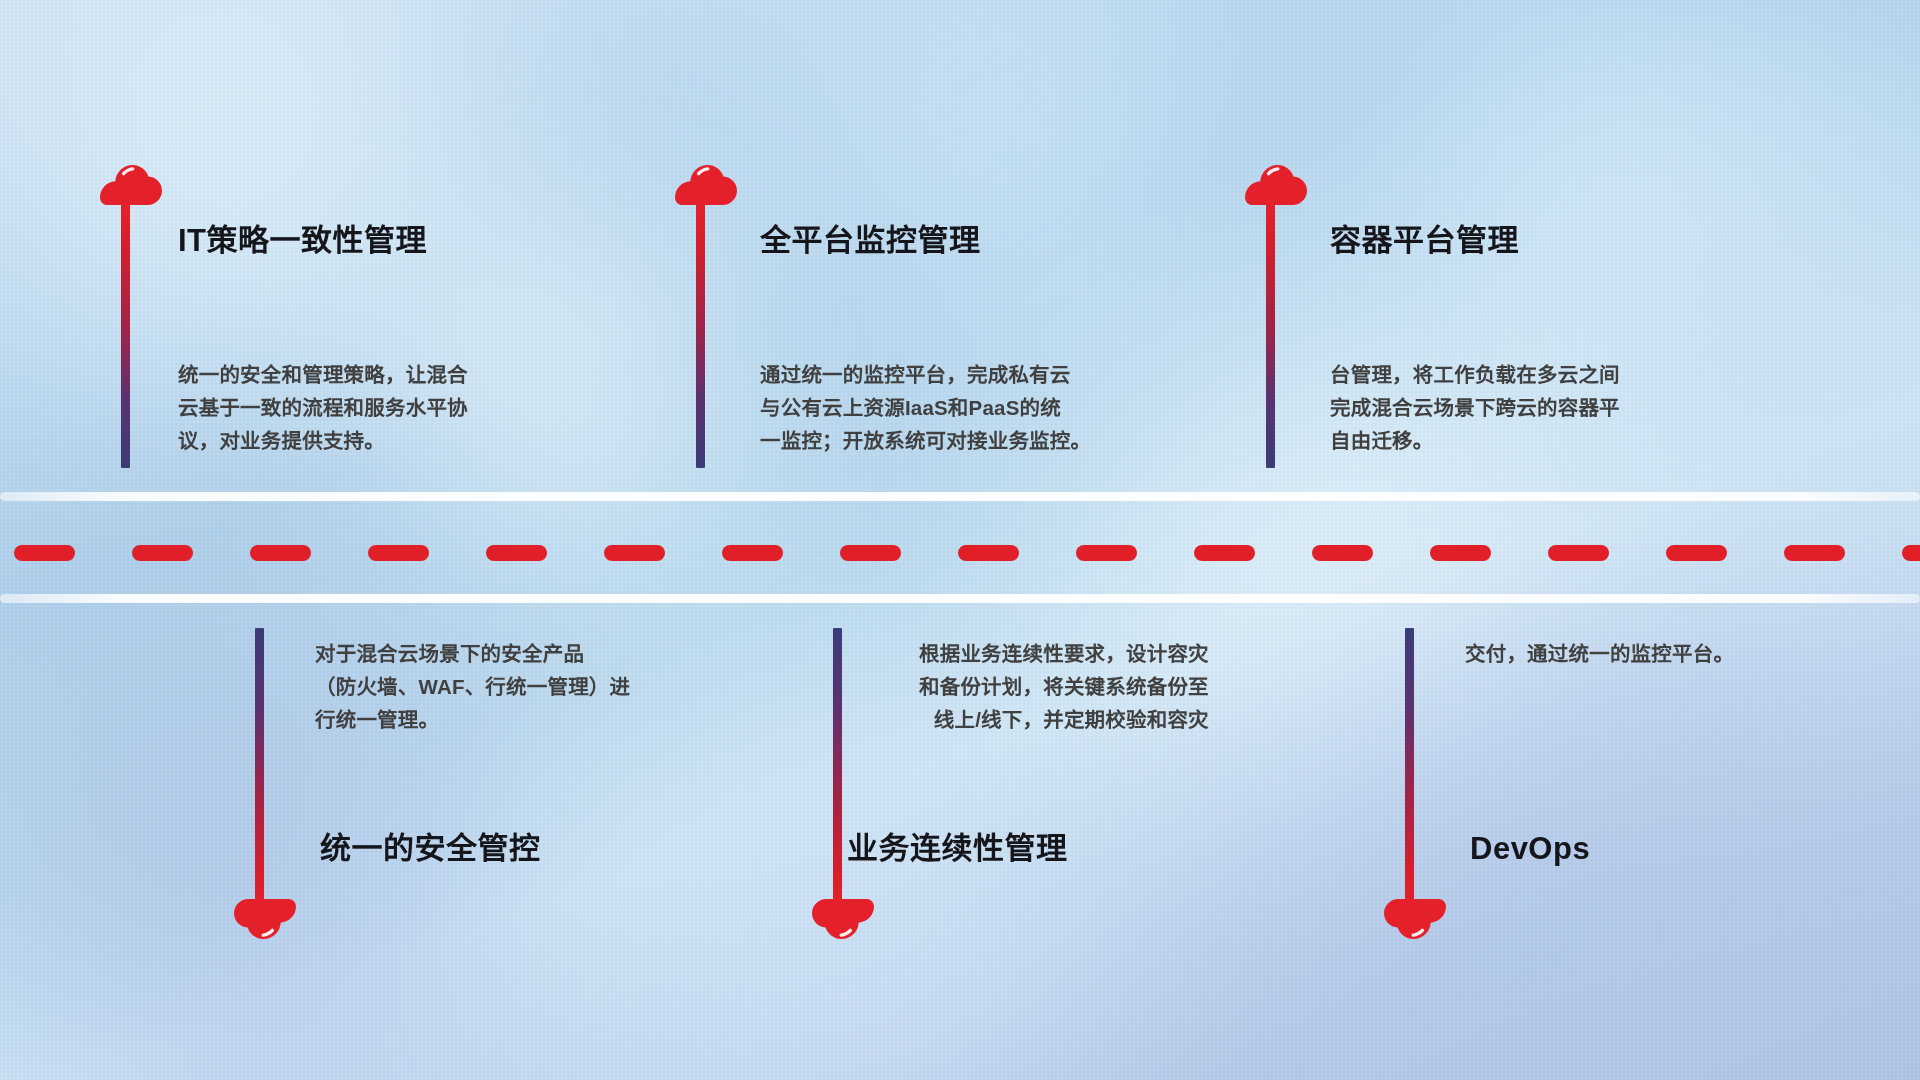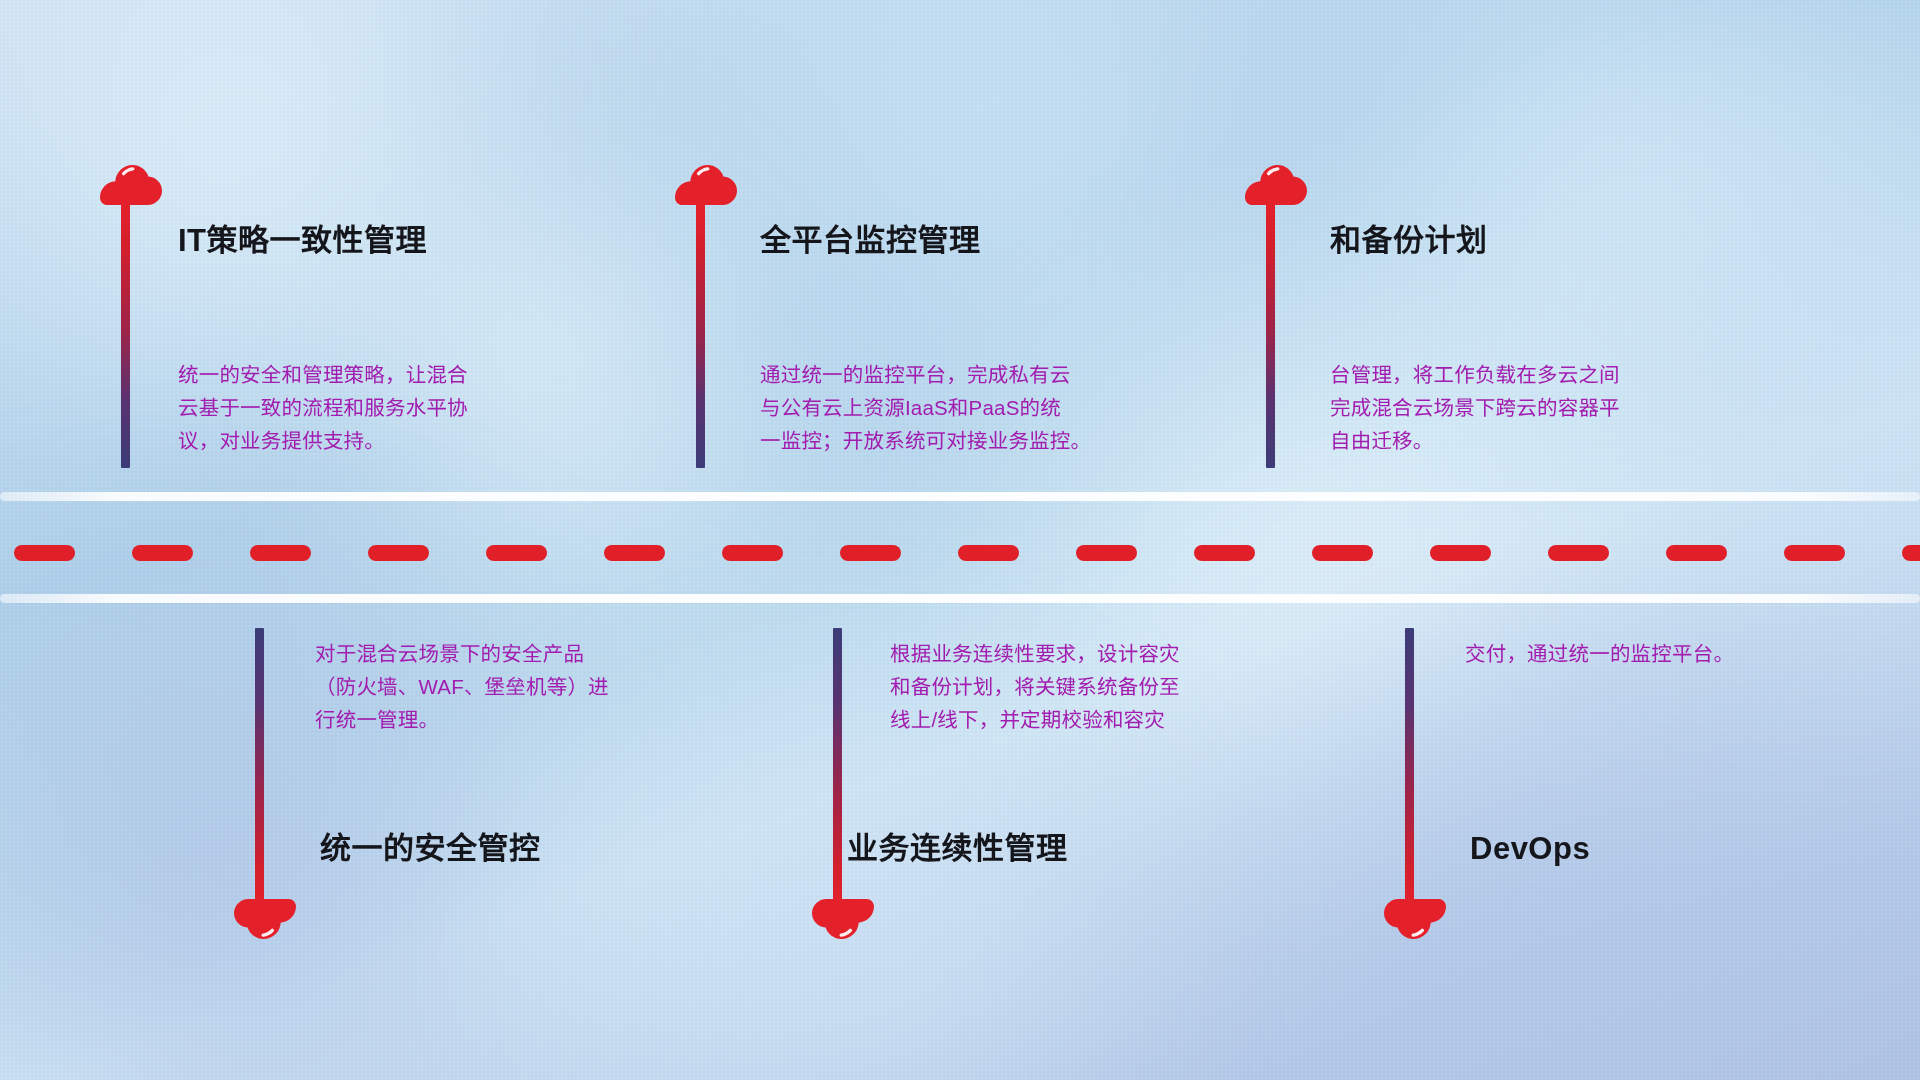--- a/index.html
+++ b/index.html
@@ -60,22 +60,22 @@
   .stem{position:absolute;width:9px;border-radius:1px;}
   .stem-top{background:linear-gradient(180deg,#e4212b 0%,#d41f2c 16%,#9d2449 48%,#5a3270 74%,#3b3c78 100%);}
   .stem-bottom{background:linear-gradient(180deg,#3b3c78 0%,#5a3270 28%,#9d2449 58%,#d41f2c 86%,#e4212b 100%);}
 
   .cloud{position:absolute;width:62px;height:46px;}
   .cloud svg{display:block;width:62px;height:46px;}
   .cloud-down{transform:rotate(180deg);}
 
   .title{position:absolute;color:#15161c;font-size:31px;font-weight:700;
     letter-spacing:.5px;white-space:nowrap;line-height:1;}
-  .para{position:absolute;color:#a21caf;font-size:20.5px;line-height:33px;
-    font-weight:400;letter-spacing:.2px;}
+  .para{position:absolute;color:#404040;font-size:20.5px;line-height:33px;
+    font-weight:700;letter-spacing:.2px;}
   .para div{white-space:nowrap;}
 </style>
 </head>
 <body>
 
 <div id="stage">
 
   <div class="bg-base"></div>
   <div class="bg-glow g1"></div>
   <div class="bg-glow g2"></div>
@@ -143,47 +143,47 @@
   </div>
 
   <div class="col">
     <div class="cloud" style="left:1245px;top:160px;">
       <svg viewBox="0 0 62 46" xmlns="http://www.w3.org/2000/svg">
         <path d="M14.5 45h33c8 0 14.5-6.4 14.5-14.3 0-7.6-6-13.8-13.6-14.2C46.3 9.9 40 5 32.6 5 23.4 5 15.8 12.2 15.3 21.3 6.8 21.9 0 28.9 0 37.4 0 41.6 3.3 45 7.4 45z" fill="#e4212b"></path>
         <path d="M23.6 13.6c2.4-2.6 5.6-4.3 9.2-4.7" fill="none" stroke="#ffffff" stroke-width="3.4" stroke-linecap="round" opacity=".92"></path>
       </svg>
     </div>
     <div class="stem stem-top" style="left:1266px;top:204px;height:264px;"></div>
-    <div class="title" style="left:1330px;top:225px;">和备份计划</div>
+    <div class="title" style="left:1330px;top:225px;">容器平台管理</div>
     <div class="para" style="left:1330px;top:358px;">
       <div>台管理，将工作负载在多云之间</div>
       <div>完成混合云场景下跨云的容器平</div>
       <div>自由迁移。</div>
     </div>
   </div>
 
   <div class="col">
     <div class="stem stem-bottom" style="left:255px;top:628px;height:280px;"></div>
     <div class="para" style="left:315px;top:637px;">
       <div>对于混合云场景下的安全产品</div>
-      <div>（防火墙、WAF、堡垒机等）进</div>
+      <div>（防火墙、WAF、行统一管理）进</div>
       <div>行统一管理。</div>
     </div>
     <div class="title" style="left:320px;top:833px;">统一的安全管控</div>
     <div class="cloud cloud-down" style="left:234px;top:898px;">
       <svg viewBox="0 0 62 46" xmlns="http://www.w3.org/2000/svg">
         <path d="M14.5 45h33c8 0 14.5-6.4 14.5-14.3 0-7.6-6-13.8-13.6-14.2C46.3 9.9 40 5 32.6 5 23.4 5 15.8 12.2 15.3 21.3 6.8 21.9 0 28.9 0 37.4 0 41.6 3.3 45 7.4 45z" fill="#e4212b"></path>
         <path d="M23.6 13.6c2.4-2.6 5.6-4.3 9.2-4.7" fill="none" stroke="#ffffff" stroke-width="3.4" stroke-linecap="round" opacity=".92"></path>
       </svg>
     </div>
   </div>
 
   <div class="col">
     <div class="stem stem-bottom" style="left:833px;top:628px;height:280px;"></div>
-    <div class="para" style="left:890px;top:637px;">
+    <div class="para" style="left:919px;top:637px;text-align:right;">
       <div>根据业务连续性要求，设计容灾</div>
       <div>和备份计划，将关键系统备份至</div>
       <div>线上/线下，并定期校验和容灾</div>
     </div>
     <div class="title" style="left:847px;top:833px;">业务连续性管理</div>
     <div class="cloud cloud-down" style="left:812px;top:898px;">
       <svg viewBox="0 0 62 46" xmlns="http://www.w3.org/2000/svg">
         <path d="M14.5 45h33c8 0 14.5-6.4 14.5-14.3 0-7.6-6-13.8-13.6-14.2C46.3 9.9 40 5 32.6 5 23.4 5 15.8 12.2 15.3 21.3 6.8 21.9 0 28.9 0 37.4 0 41.6 3.3 45 7.4 45z" fill="#e4212b"></path>
         <path d="M23.6 13.6c2.4-2.6 5.6-4.3 9.2-4.7" fill="none" stroke="#ffffff" stroke-width="3.4" stroke-linecap="round" opacity=".92"></path>
       </svg>

